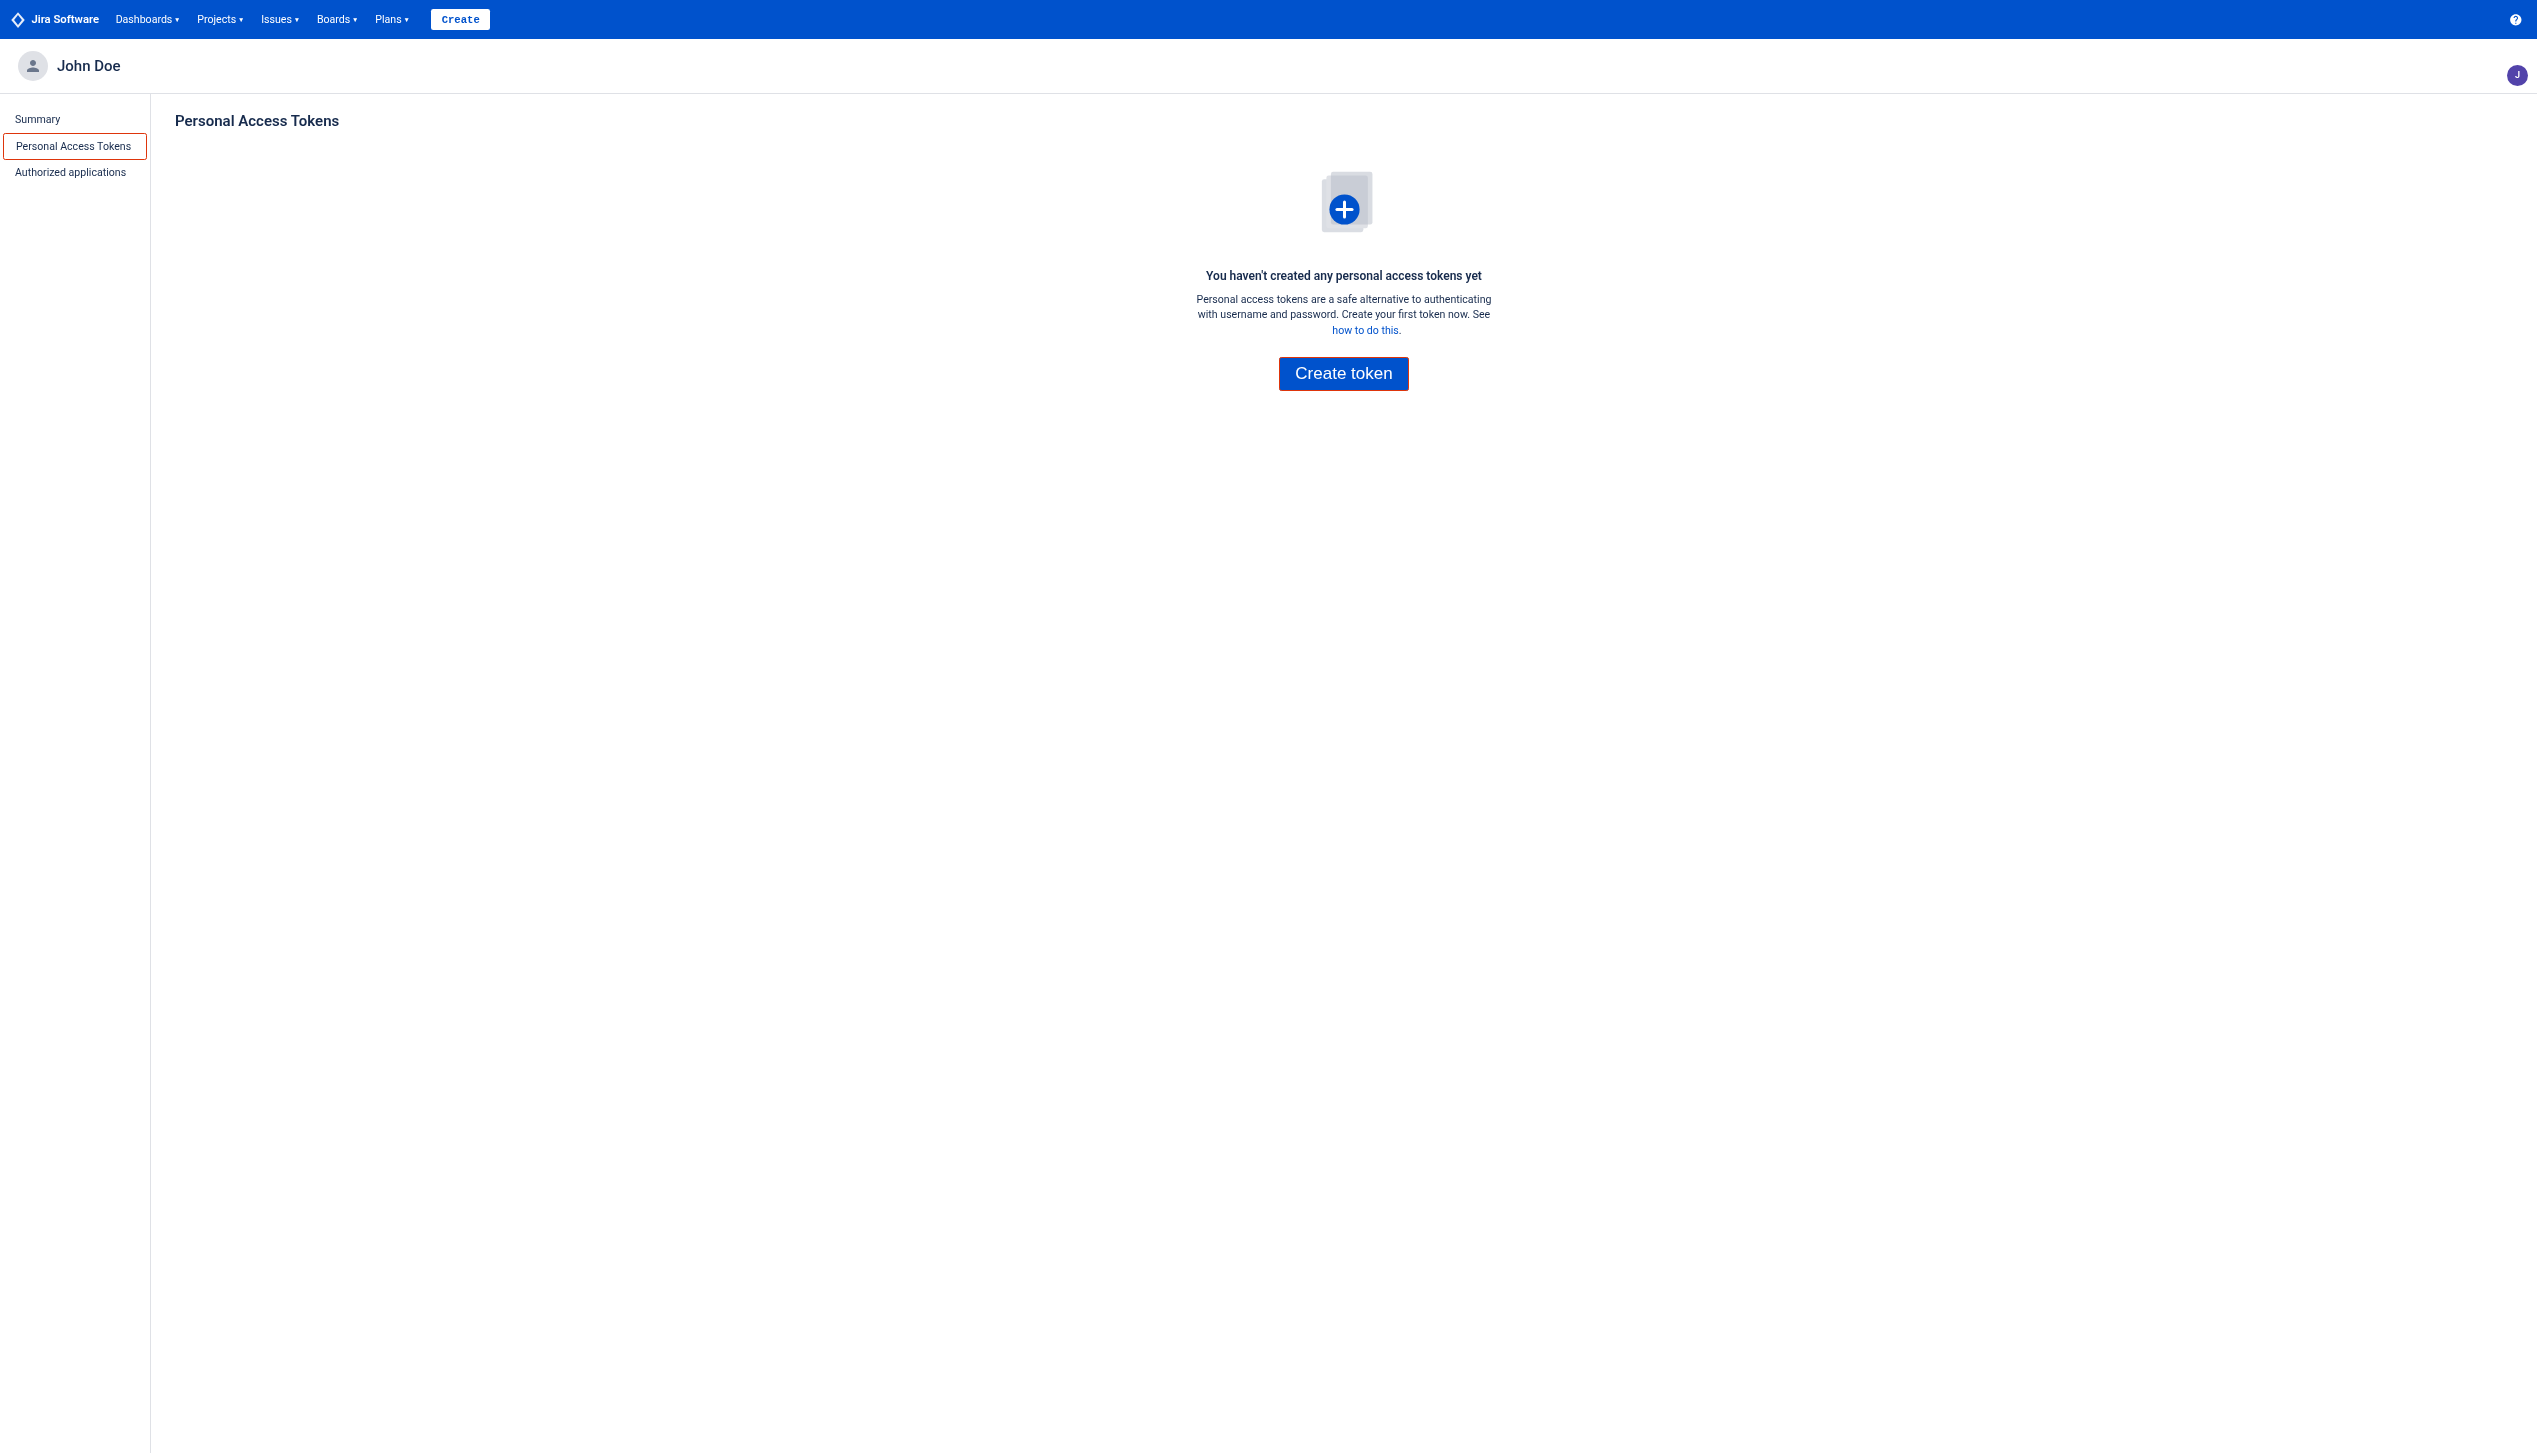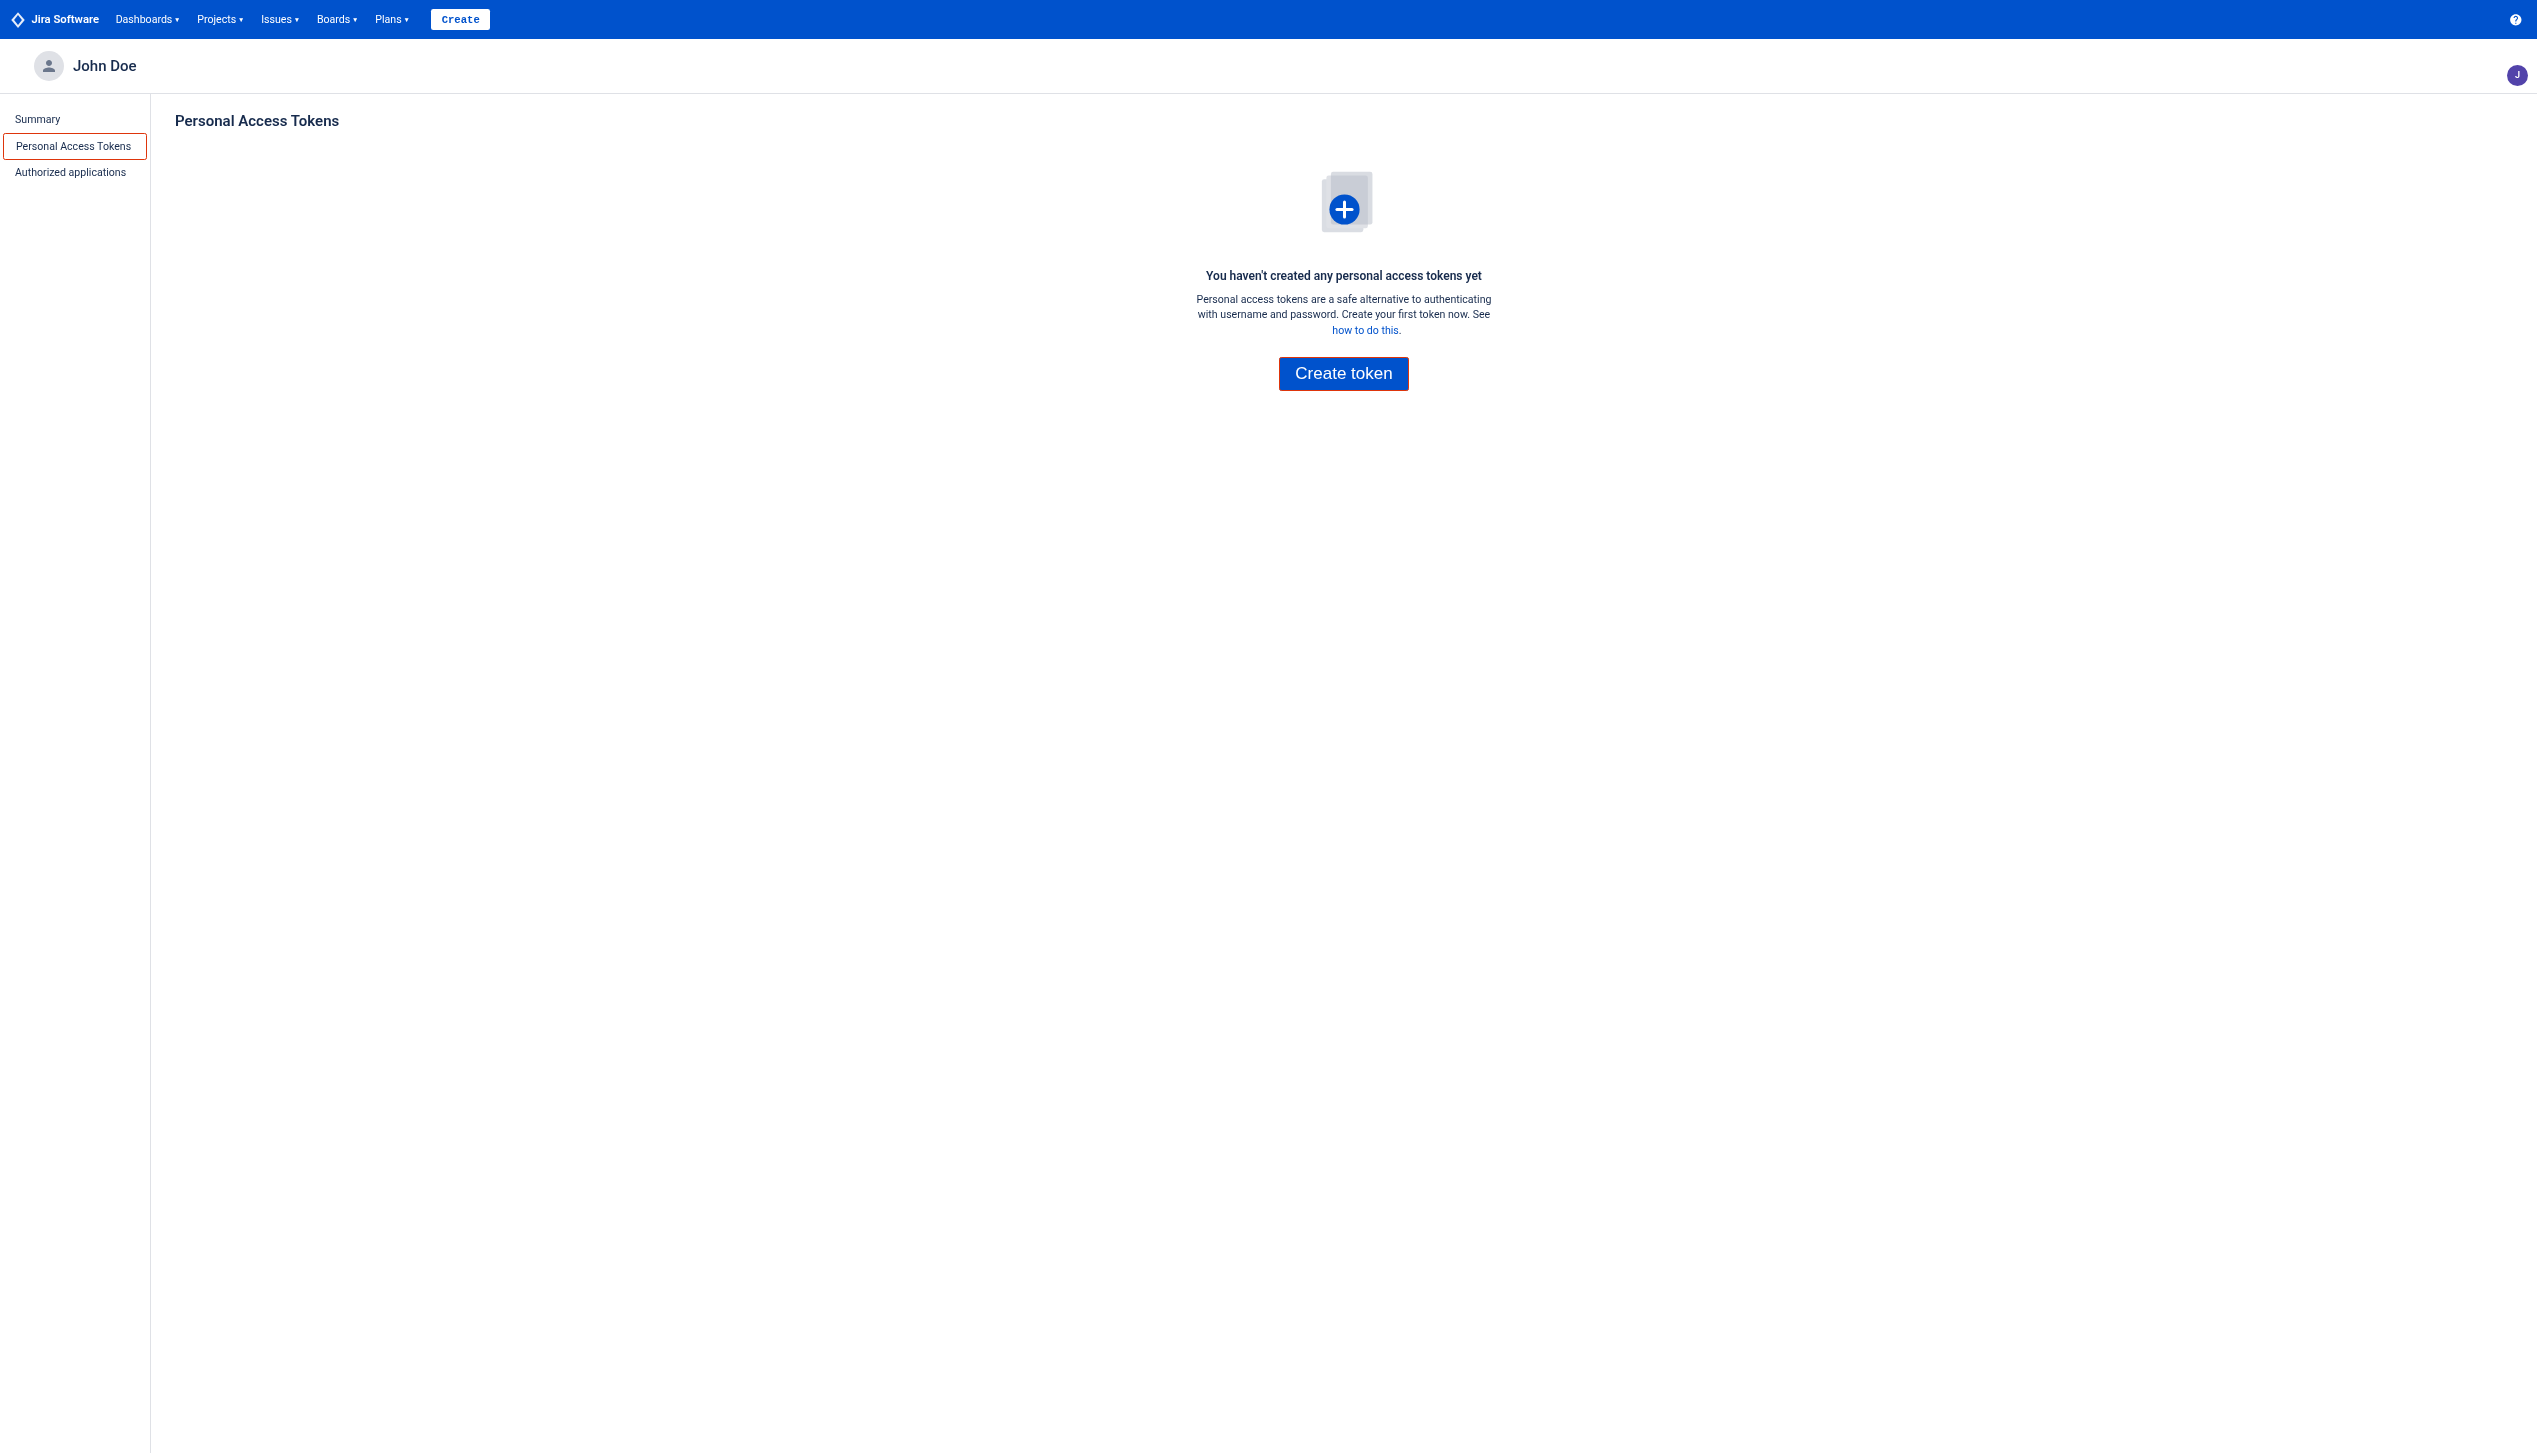--- a/index.html
+++ b/index.html
@@ -102,21 +102,21 @@
       justify-content: center;
       color: white;
       font-size: 9px;
       font-weight: 600;
       cursor: pointer;
     }
 
     
     .user-header {
       background: white;
-      padding: 12px 34px;
+      padding: 12px 18px;
       display: flex;
       align-items: center;
       gap: 9px;
       border-bottom: 0.8px solid #dfe1e6;
     }
     .user-avatar-large {
       width: 30px;
       height: 30px;
       border-radius: 50%;
       background: #dfe1e6;

